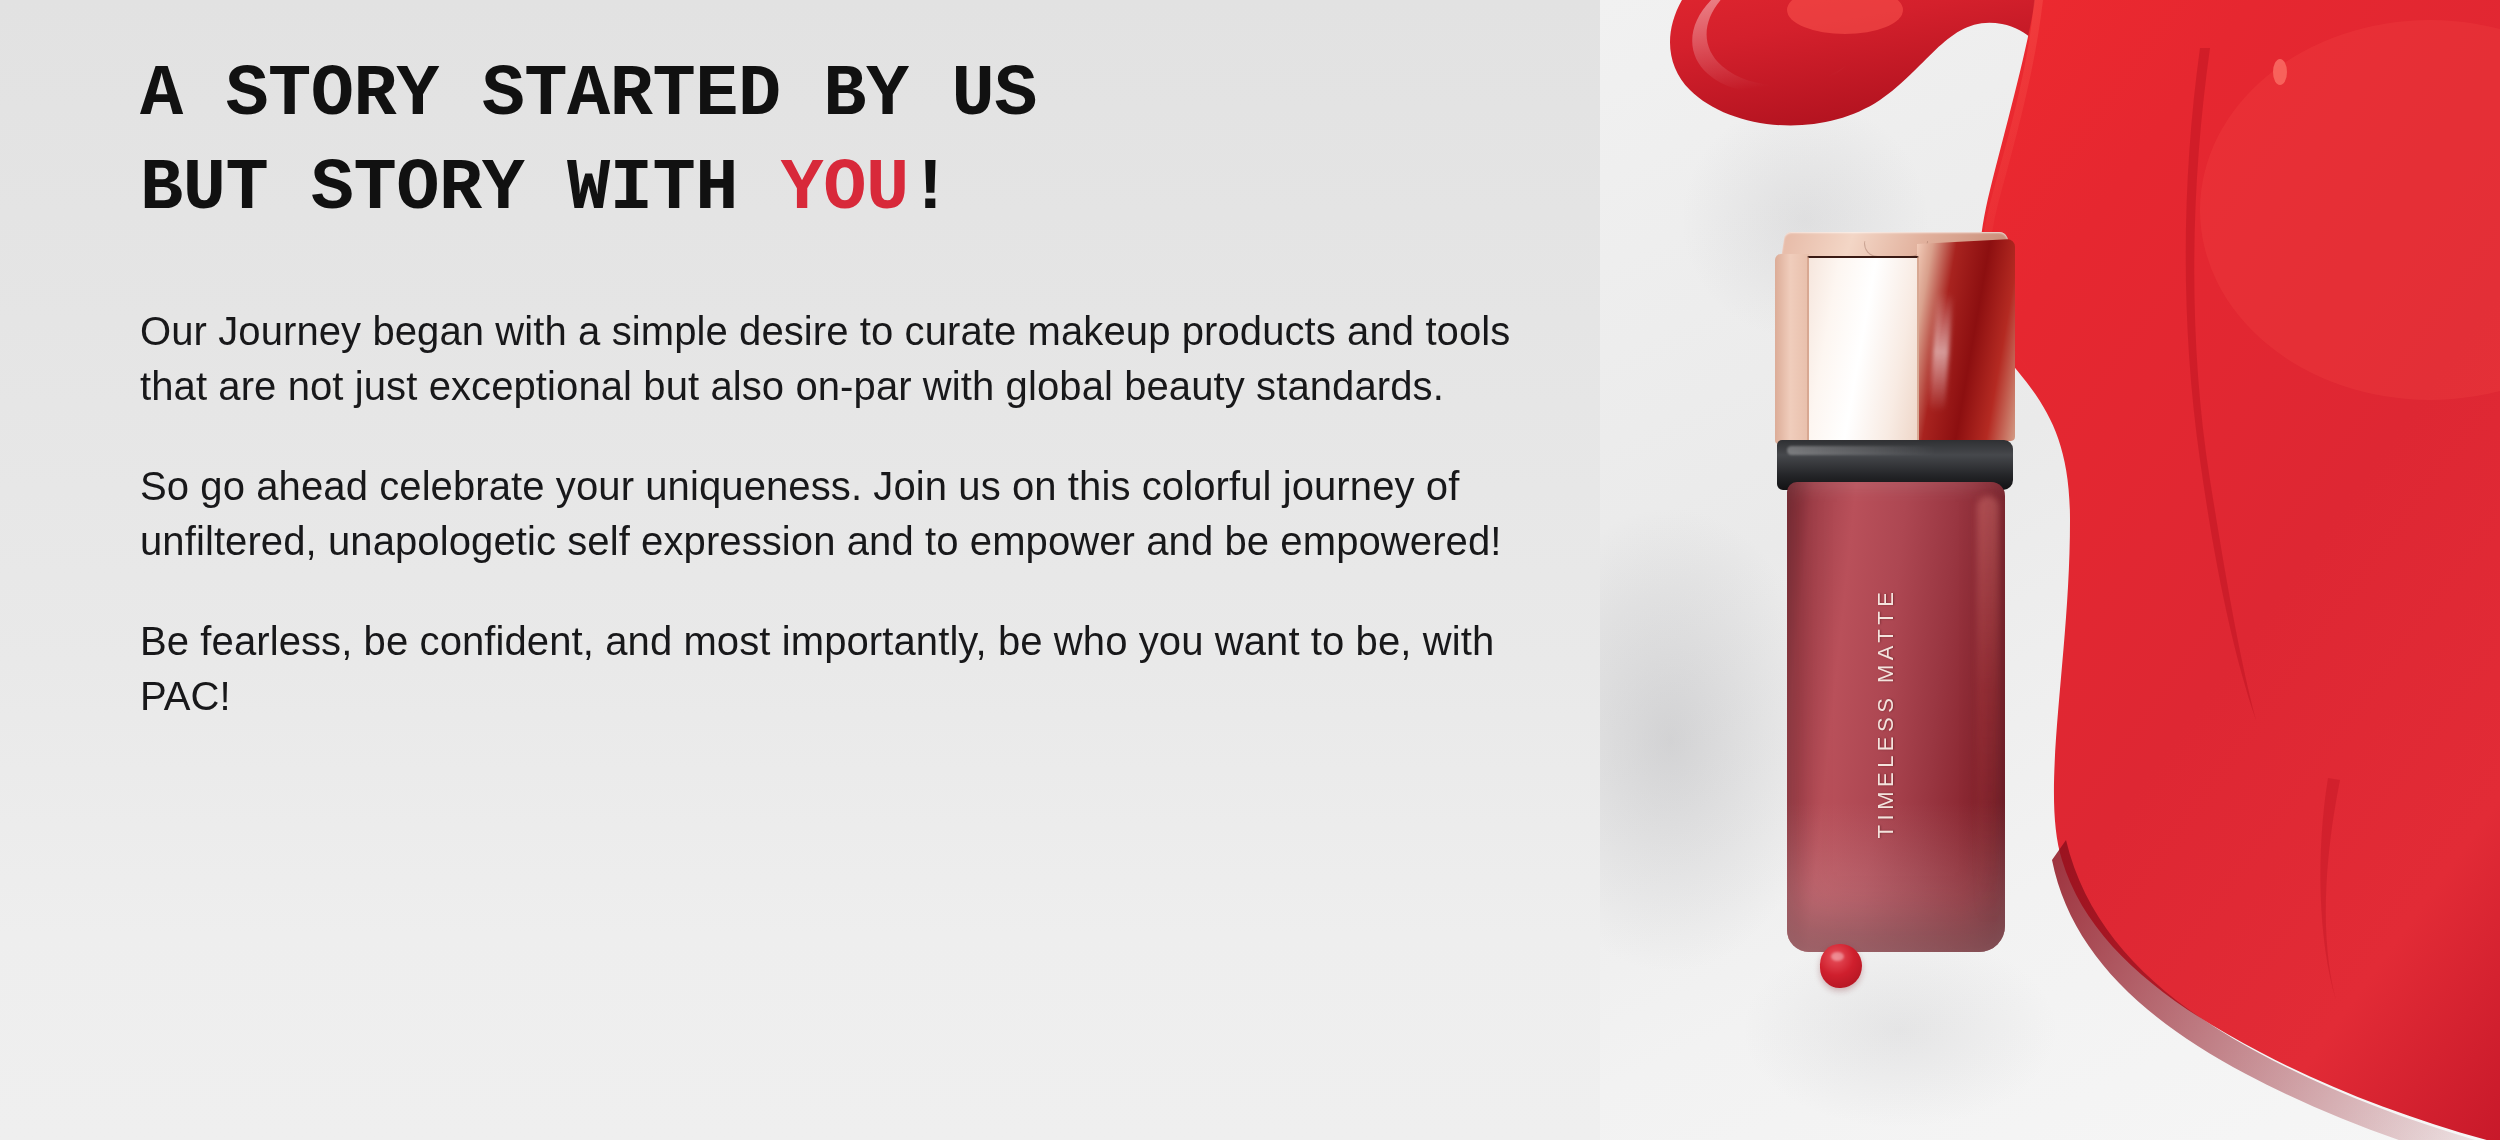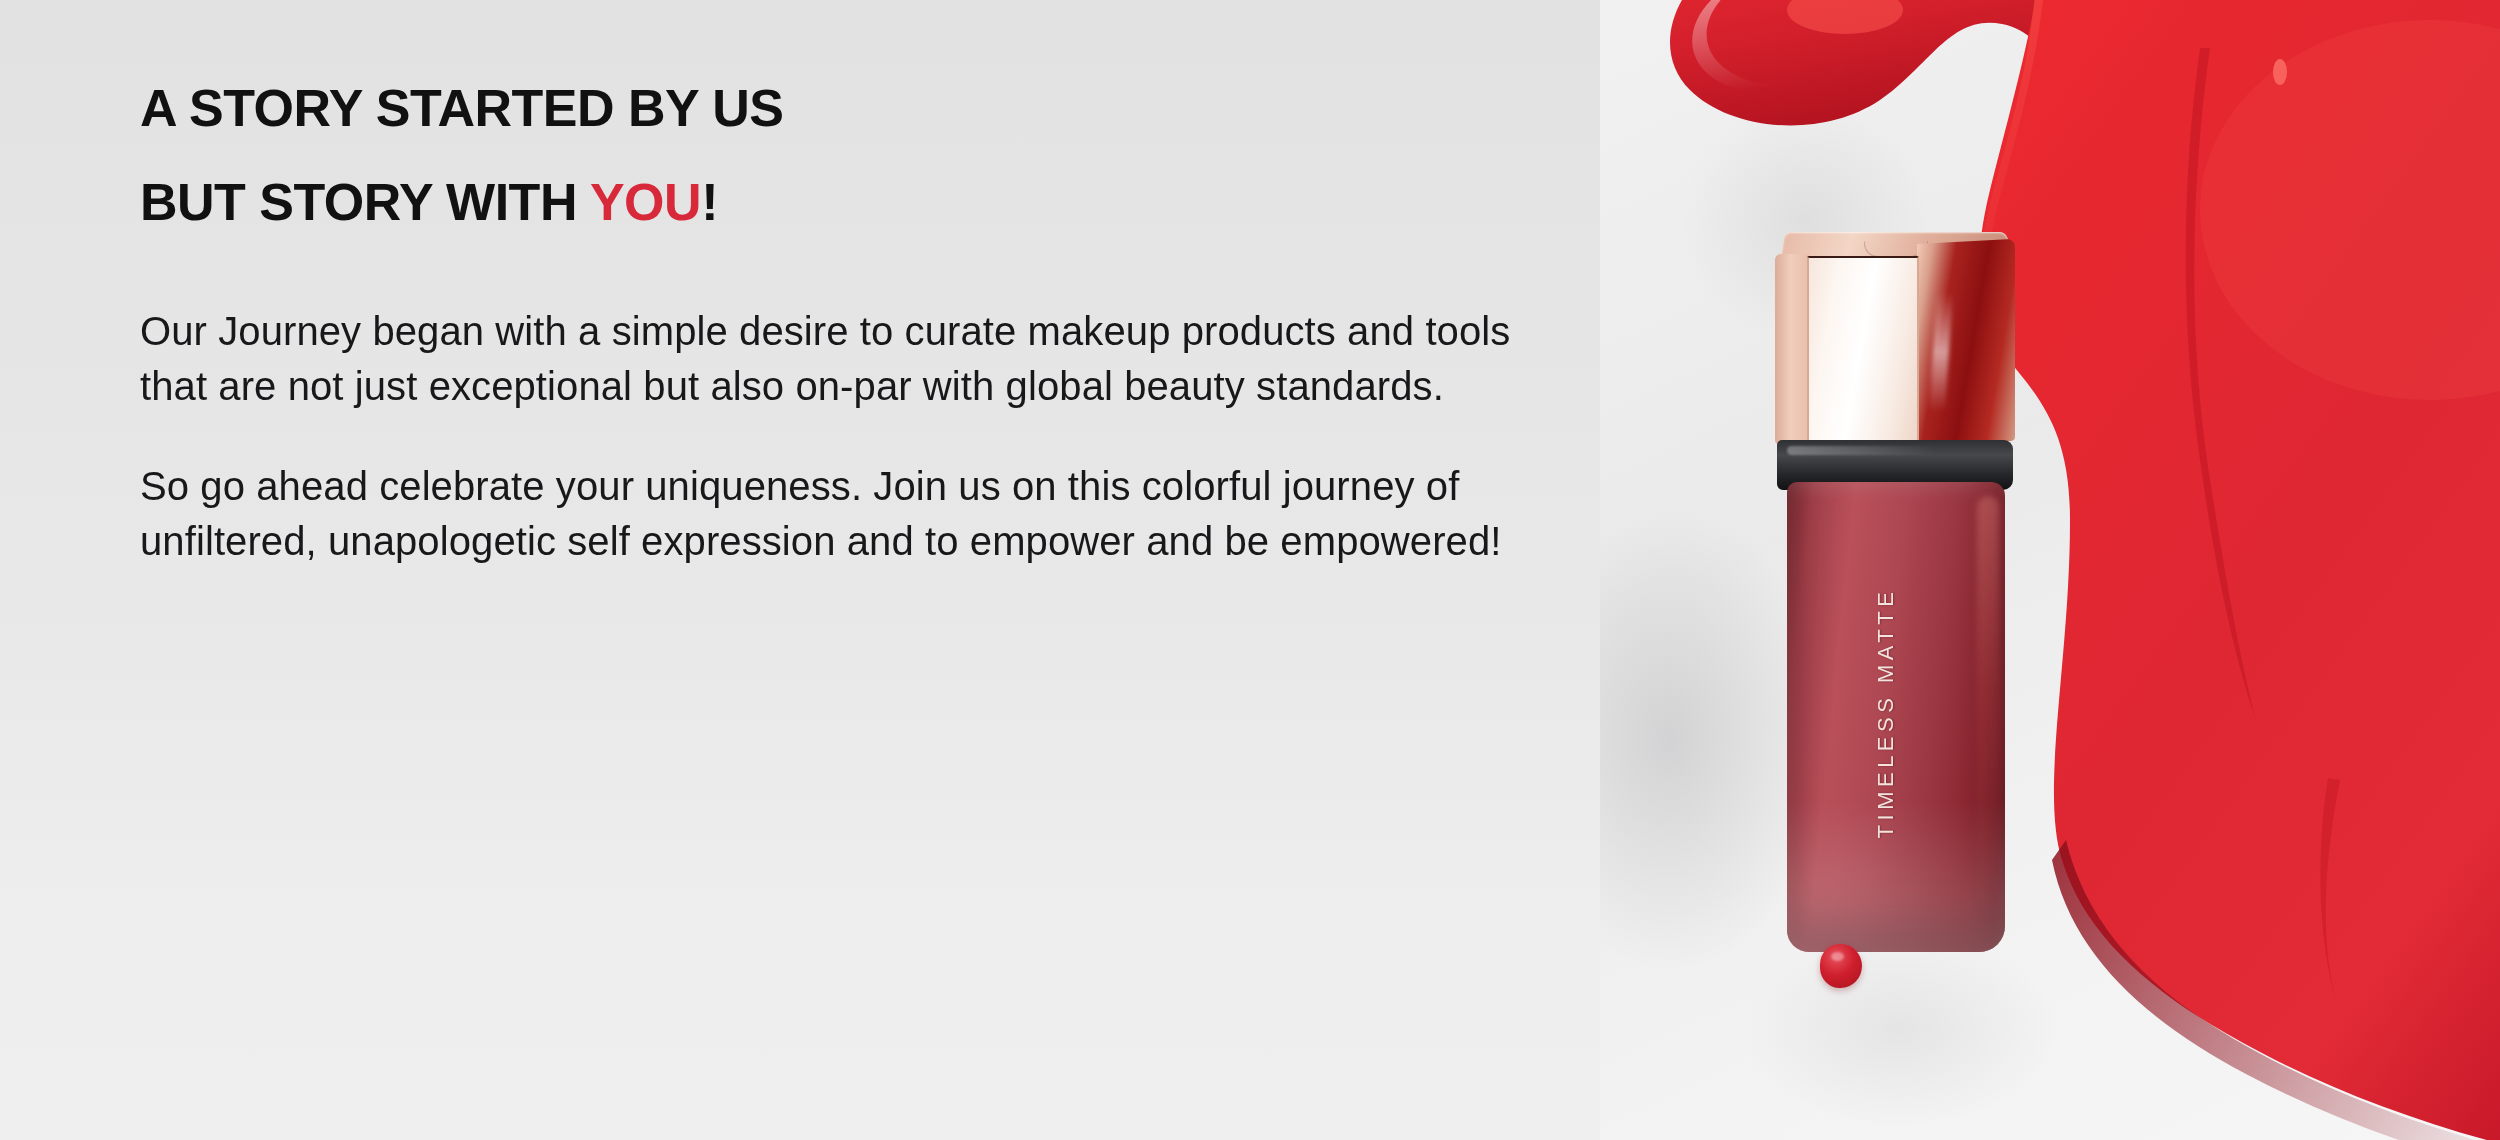--- a/index.html
+++ b/index.html
@@ -26,27 +26,28 @@
     position:absolute;
     left:140px;
     top:0;
     width:1430px;
     height:1140px;
   }
 
   #headline {
     position:absolute;
     left:0;
-    top:61px;
-    font-size:52px;
+    top:48px;
+    font-size:72px;
     line-height:94px;
     font-weight:bold;
     letter-spacing:-0.5px;
     color:#111111;
     white-space:nowrap;
+    font-family:Liberation Mono, monospace;
   }
   #headline .hl-line { display:block; }
   #headline .hl-accent { color:#d8293a; }
 
   #body-copy {
     position:absolute;
     left:0;
     top:288px;
     width:1420px;
     margin-top:16px;
@@ -277,20 +278,21 @@
   <div id="copy-column">
 
     <h1 id="headline">
       <span class="hl-line">A STORY STARTED BY US</span>
       <span class="hl-line"><span>BUT STORY WITH </span><span class="hl-accent">YOU</span><span>!</span></span>
     </h1>
 
     <div id="body-copy">
       <p class="para">Our Journey began with a simple desire to curate makeup products and tools that are not just exceptional but also on-par with global beauty standards.</p>
       <p class="para">So go ahead celebrate your uniqueness. Join us on this colorful journey of unfiltered, unapologetic self expression and to empower and be empowered!</p>
+      <p class="para">Be fearless, be confident, and most importantly, be who you want to be, with PAC!</p>
     </div>
 
   </div>
 
   <div id="product-scene">
 
     <div class="scene-shadow" id="shadow-left"></div>
     <div class="scene-shadow" id="shadow-drip"></div>
     <div class="scene-shadow" id="shadow-base"></div>
 

